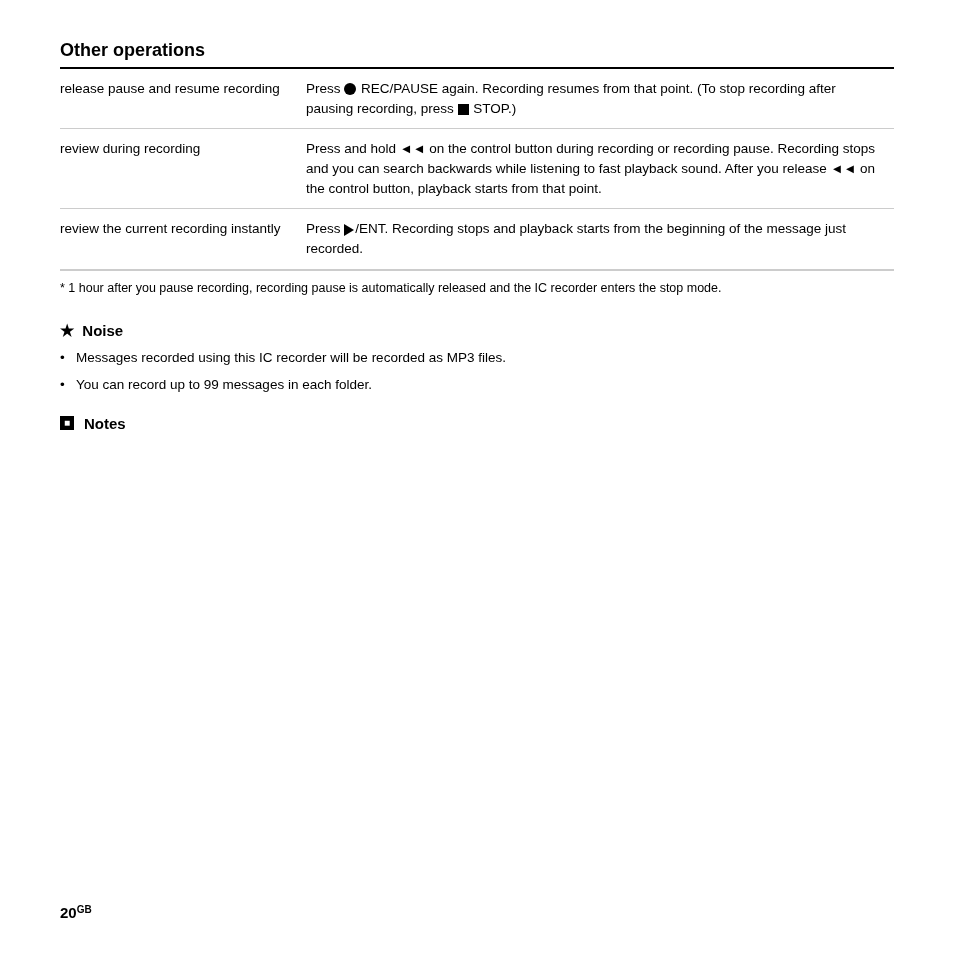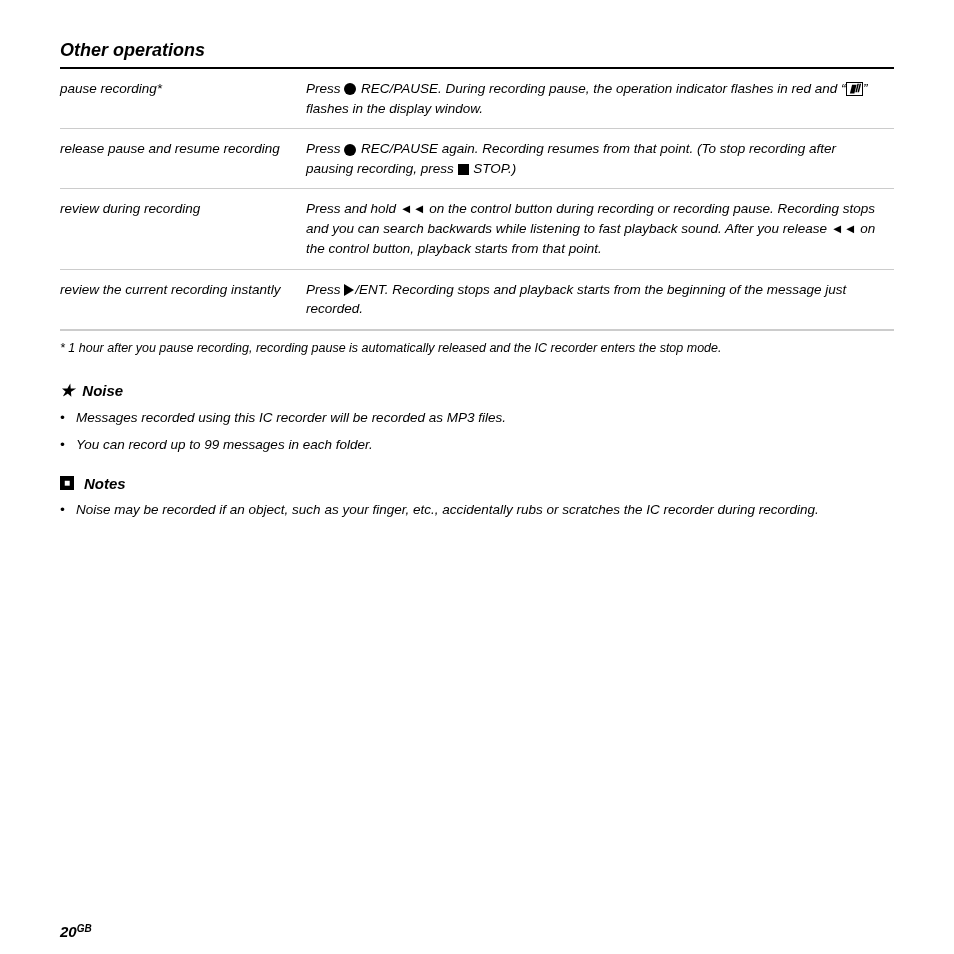--- a/index.html
+++ b/index.html
@@ -1,19 +1,18 @@
 <!DOCTYPE html>
 <html><head>
   <meta charset="utf-8">
   <style>
     * {
       margin: 0;
       padding: 0;
       box-sizing: border-box;
-      font-style: italic;
     }
 
     body {
       background: #ffffff;
       font-family: Arial, Helvetica, sans-serif;
       font-size: 13.5px;
       color: #000000;
       width: 954px;
       min-height: 954px;
       padding: 40px 60px 40px 60px;
@@ -104,21 +103,21 @@
     }
 
     ul.bullet-list li::before {
       content: "•";
       position: absolute;
       left: 0;
     }
 
     .page-number {
       position: fixed;
-      bottom: 14px;
+      bottom: 33px;
       left: 60px;
       font-size: 13px;
       font-weight: bold;
     }
 
     .page-num-main {
       font-weight: bold;
       font-size: 15px;
     }
 
@@ -201,26 +200,20 @@
     }
   </style>
 </head>
 <body>
 
 <h1 class="page-title">Other operations</h1>
 <hr class="top-rule">
 
 <table class="operations">
   <tbody>
-    <tr>
-      <td class="label-col">pause recording*</td>
-      <td class="desc-col">
-        Press <span class="icon-rec"></span> REC/PAUSE. During recording pause, the operation indicator flashes in red and “<span class="icon-pause-display">▮Ⅱ</span>” flashes in the display window.
-      </td>
-    </tr>
     <tr>
       <td class="label-col">release pause and resume recording</td>
       <td class="desc-col">
         Press <span class="icon-rec"></span> REC/PAUSE again. Recording resumes from that point. (To stop recording after pausing recording, press <span class="icon-stop"></span> STOP.)
       </td>
     </tr>
     <tr>
       <td class="label-col">review during recording</td>
       <td class="desc-col">
         Press and hold <span class="icon-prev">◄◄</span> on the control button during recording or recording pause. Recording stops and you can search backwards while listening to fast playback sound. After you release <span class="icon-prev">◄◄</span> on the control button, playback starts from that point.
@@ -248,19 +241,18 @@
     <li>You can record up to 99 messages in each folder.</li>
   </ul>
 </div>
 
 <div class="notes-section">
   <div class="section-header">
     <span class="notes-icon">■</span>
     <span>Notes</span>
   </div>
   <ul class="bullet-list">
-    <li>Noise may be recorded if an object, such as your finger, etc., accidentally rubs or scratches the IC recorder during recording.</li>
   </ul>
 </div>
 
 <div class="page-number">
   <span class="page-num-main">20</span><span class="page-num-super">GB</span>
 </div>
 
 </body></html>

